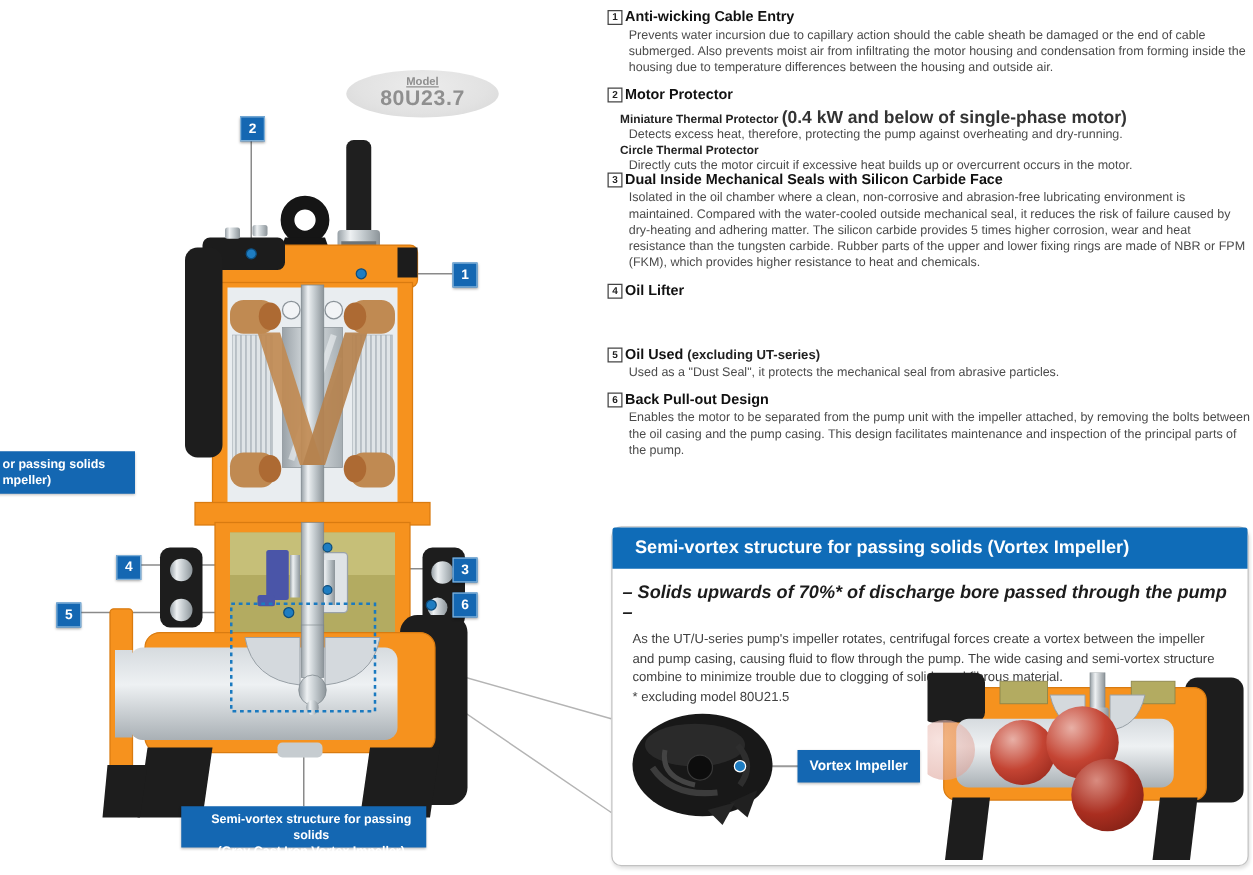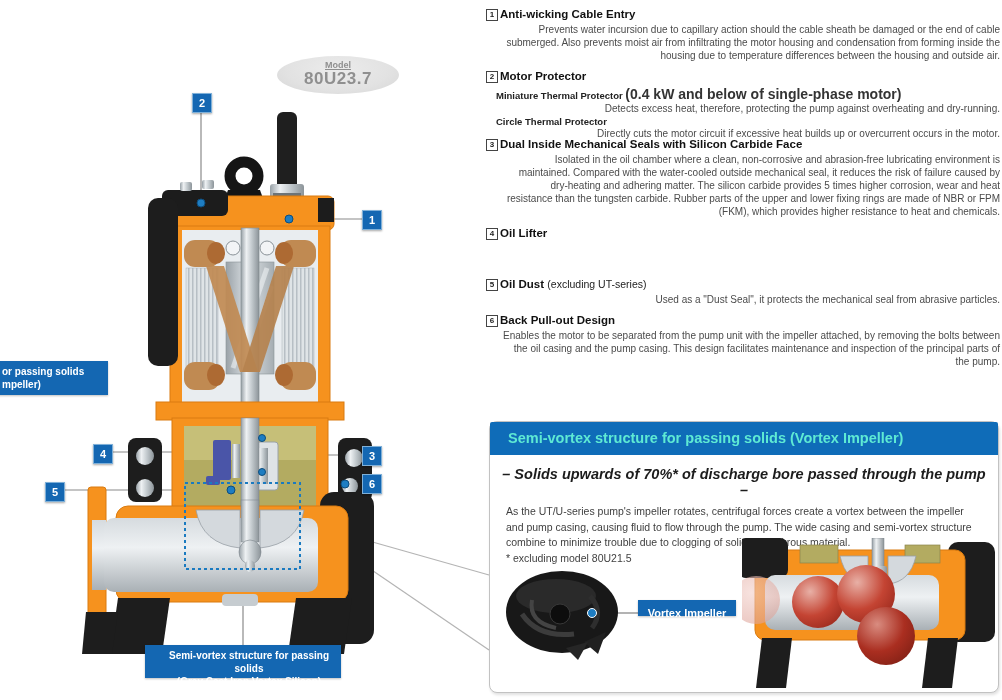--- a/index.html
+++ b/index.html
@@ -4,26 +4,26 @@
 <style>
   html,body{margin:0;padding:0;background:#fff;}
   .stage{position:relative;width:1002px;height:700px;background:#ffffff;overflow:hidden;
          font-family:"Liberation Sans",sans-serif;color:#222;}
   svg{display:block;}
   .abs{position:absolute;}
 
   
   .feat{position:absolute;left:486px;width:514px;}
   .feat h3{margin:0;font-size:11.5px;font-weight:bold;color:#111;letter-spacing:0;}
-  .feat p{margin:2px 0 0 17px;font-size:10px;line-height:13px;color:#4b4b4b;text-align:right;}
+  .feat p{margin:2px 0 0 17px;font-size:10px;line-height:13px;color:#4b4b4b;}
   .numbox{display:inline-block;width:10px;height:10px;line-height:10px;border:1px solid #444;
           font-size:8px;font-weight:bold;text-align:center;margin-right:2px;vertical-align:1px;color:#222;}
   .subhead{margin:3px 0 0 10px;font-size:9.5px;font-weight:bold;color:#222;}
   .subnote{font-weight:bold;font-size:14px;color:#333;}
-  .titlenote{font-weight:normal;font-size:10.5px;color:#222;}
+  .titlenote{font-weight:bold;font-size:10.5px;color:#222;}
 
   
   .badge{position:absolute;left:277px;top:56px;width:122px;height:38px;border-radius:50%;
          background:radial-gradient(ellipse at 50% 35%,#ececec 0%,#e2e2e2 60%,#d6d6d6 100%);
          text-align:center;color:#8f8f8f;}
   .badge .bl{font-size:9px;font-weight:bold;margin-top:4px;text-decoration:underline;}
   .badge .bv{font-size:17px;font-weight:bold;line-height:17px;letter-spacing:0.5px;}
 
   
   .co{position:absolute;width:18px;height:18px;background:#1467b2;border:1px solid #7fb0d8;
@@ -34,27 +34,27 @@
   .bluelabel{position:absolute;background:#1467b2;color:#fff;font-weight:bold;
              box-shadow:0 1px 2px rgba(0,0,0,.25);}
   .lbl-left{left:-6px;top:361px;width:114px;height:34px;font-size:10px;line-height:13px;
             padding:4px 0 0 8px;box-sizing:border-box;}
   .lbl-bottom{left:145px;top:645px;width:196px;height:33px;font-size:10px;line-height:13px;
               text-align:center;padding-top:4px;box-sizing:border-box;padding-left:12px;}
 
   
   .vbox{position:absolute;left:489px;top:421px;width:508px;height:270px;background:#fff;
         border:1px solid #c2c2c2;border-radius:8px;box-shadow:1px 2px 3px rgba(0,0,0,.12);}
-  .vbox-head{height:33px;background:#0f6cb8;border-radius:2px 2px 0 0;color:#5eead4;font-size:14.5px;
+  .vbox-head{height:33px;background:#0f6cb8;border-radius:2px 2px 0 0;color:#ffffff;font-size:14.5px;
              font-weight:bold;line-height:33px;padding-left:18px;}
-  .vbox-headline{margin:11px 8px 0 8px;text-align:center;font-size:14.5px;font-weight:bold;
+  .vbox-headline{margin:11px 8px 0 8px;font-size:14.5px;font-weight:bold;
                  font-style:italic;color:#1c1c1c;}
   .vbox-body{margin:6px 14px 0 16px;font-size:10.5px;line-height:15.5px;color:#3f3f3f;}
   .vbox-foot{margin:1px 14px 0 16px;font-size:10.5px;color:#3f3f3f;}
-  .vlabel{position:absolute;left:148px;top:178px;width:98px;height:16px;background:#1467b2;
+  .vlabel{position:absolute;left:148px;top:178px;width:98px;height:26px;background:#1467b2;
           color:#fff;font-size:11px;font-weight:bold;text-align:center;line-height:26px;
           box-shadow:0 1px 2px rgba(0,0,0,.25);}
 </style>
 </head>
 <body>
 
 <div class="stage">
 
   <svg class="abs" style="left:0;top:0" width="1002" height="700" viewBox="0 0 1002 700">
     <defs>
@@ -194,21 +194,21 @@
   <div class="co" style="left:45px;top:482px">5</div>
   <div class="co" style="left:362px;top:474px">6</div>
 
   <div class="bluelabel lbl-left">
     <div>or passing solids</div>
     <div>mpeller)</div>
   </div>
 
   <div class="bluelabel lbl-bottom">
     <div>Semi-vortex structure for passing solids</div>
-    <div>(Gray Cast Iron Vortex Silicon)</div>
+    <div>(Gray Cast Iron Vortex Impeller)</div>
   </div>
 
   <section class="feat" style="top:8px">
     <h3><span class="numbox">1</span><span>Anti-wicking Cable Entry</span></h3>
     <p>Prevents water incursion due to capillary action should the cable sheath be damaged or the end of cable submerged. Also prevents moist air from infiltrating the motor housing and condensation from forming inside the housing due to temperature differences between the housing and outside air.</p>
   </section>
 
   <section class="feat" style="top:70px">
     <h3><span class="numbox">2</span><span>Motor Protector</span></h3>
     <div class="subhead"><span>Miniature Thermal Protector</span> <span class="subnote">(0.4 kW and below of single-phase motor)</span></div>
@@ -220,21 +220,21 @@
   <section class="feat" style="top:138px">
     <h3><span class="numbox">3</span><span>Dual Inside Mechanical Seals with Silicon Carbide Face</span></h3>
     <p>Isolated in the oil chamber where a clean, non-corrosive and abrasion-free lubricating environment is maintained. Compared with the water-cooled outside mechanical seal, it reduces the risk of failure caused by dry-heating and adhering matter. The silicon carbide provides 5 times higher corrosion, wear and heat resistance than the tungsten carbide. Rubber parts of the upper and lower fixing rings are made of NBR or FPM (FKM), which provides higher resistance to heat and chemicals.</p>
   </section>
 
   <section class="feat" style="top:227px">
     <h3><span class="numbox">4</span><span>Oil Lifter</span></h3>
   </section>
 
   <section class="feat" style="top:278px">
-    <h3><span class="numbox">5</span><span>Oil Dust</span> <span class="titlenote">(excluding UT-series)</span></h3>
+    <h3><span class="numbox">5</span><span>Oil Used</span> <span class="titlenote">(excluding UT-series)</span></h3>
     <p>Used as a "Dust Seal", it protects the mechanical seal from abrasive particles.</p>
   </section>
 
   <section class="feat" style="top:314px">
     <h3><span class="numbox">6</span><span>Back Pull-out Design</span></h3>
     <p>Enables the motor to be separated from the pump unit with the impeller attached, by removing the bolts between the oil casing and the pump casing. This design facilitates maintenance and inspection of the principal parts of the pump.</p>
   </section>
 
   <div class="vbox">
     <div class="vbox-head">Semi-vortex structure for passing solids (Vortex Impeller)</div>

